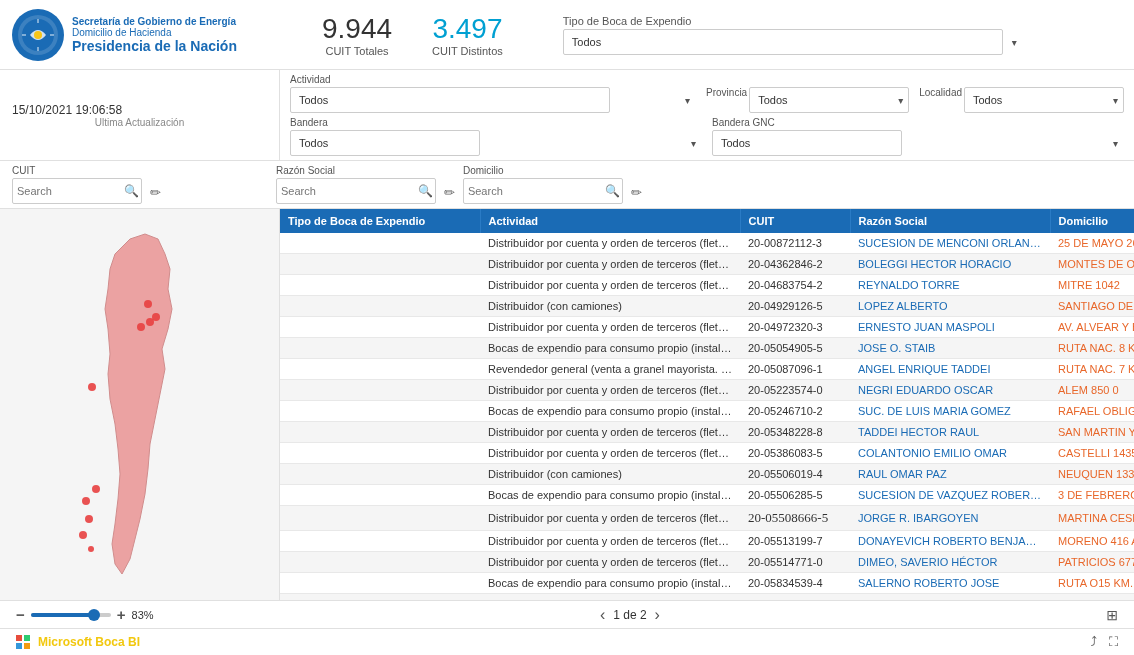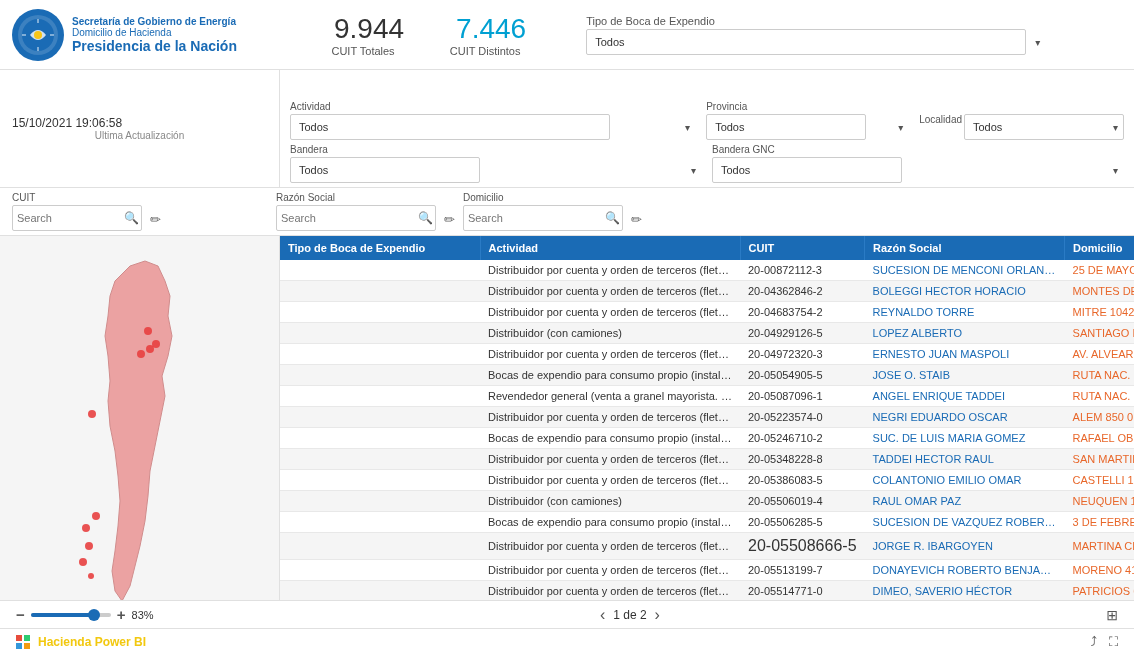--- a/index.html
+++ b/index.html
@@ -4,21 +4,21 @@
   <style>
     * { margin: 0; padding: 0; box-sizing: border-box; }
     body { font-family: 'Segoe UI', Arial, sans-serif; font-size: 12px; background: #fff; width: 1134px; height: 655px; overflow: hidden; }
     .logo-section { display: flex; align-items: center; gap: 8px; min-width: 260px; }
     .gov-text { display: flex; flex-direction: column; }
     .gov-text .line1 { font-size: 10px; color: #1a6bb5; font-weight: 600; }
     .gov-text .line2 { font-size: 10px; color: #1a6bb5; }
     .gov-text .line3 { font-size: 14px; color: #1a6bb5; font-weight: 700; }
     .stats-section { display: flex; gap: 40px; align-items: center; padding: 0 30px; }
     .stat-item { text-align: center; }
-    .stat-value { font-size: 28px; font-weight: 300; color: #333; margin-left: 12px; }
+    .stat-value { font-size: 28px; font-weight: 300; color: #333; }
     .stat-label { font-size: 11px; color: #555; }
     .stat-value.blue { color: #00a0d2; }
     .dropdown-select { border: 1px solid #ccc; border-radius: 2px; padding: 4px 24px 4px 8px; font-size: 11px; color: #333; background: #fff; appearance: none; cursor: pointer; position: relative; min-width: 140px; height: 26px; }
     .dropdown-wrapper { position: relative; display: inline-block; }
     .dropdown-wrapper::after { content: '▾'; position: absolute; right: 6px; top: 50%; transform: translateY(-50%); font-size: 10px; color: #555; pointer-events: none; }
     .dropdown-wrapper.wide .dropdown-select { min-width: 240px; }
     .search-input-wrapper { display: flex; align-items: center; border: 1px solid #ccc; border-radius: 2px; background: #fff; height: 26px; padding: 0 4px; }
     .search-input-wrapper input { border: none; outline: none; font-size: 11px; color: #333; width: 110px; }
     .search-input-wrapper .search-icon { color: #888; font-size: 12px; margin-left: 2px; }
     .edit-icon { cursor: pointer; color: #666; font-size: 13px; margin-left: 4px; }
@@ -60,21 +60,21 @@
         <span class="line3">Presidencia de la Nación</span>
       </div>
     </div>
 
     <div class="stats-section" style="margin-left:20px;">
       <div class="stat-item">
         <div class="stat-value" style="color:#333;">9.944</div>
         <div class="stat-label">CUIT Totales</div>
       </div>
       <div class="stat-item">
-        <div class="stat-value blue">7.446</div>
+        <div class="stat-value blue">3.497</div>
         <div class="stat-label">CUIT Distintos</div>
       </div>
     </div>
 
     <div style="flex:1; padding-left:30px;">
       <div style="display:flex; flex-direction:column; gap:2px; max-width:460px;">
         <label style="font-size:11px;color:#555;">Tipo de Boca de Expendio</label>
         <div class="dropdown-wrapper wide" style="width:100%;">
           <select class="dropdown-select" style="width:100%;max-width:440px;">
             <option>Todos</option>
@@ -94,21 +94,21 @@
     <div style="flex:1; padding:4px 10px;">
       <div style="display:flex; gap:10px; margin-bottom:4px; align-items:flex-end;">
         <div style="display:flex; flex-direction:column; gap:2px; flex:2;">
           <label style="font-size:10px;color:#555;">Actividad</label>
           <div class="dropdown-wrapper" style="width:100%;">
             <select class="dropdown-select" style="width:100%;max-width:320px;">
               <option>Todos</option>
             </select>
           </div>
         </div>
-        <div style="display:flex; flex-direction:column; gap:2px; flex:1;margin-top:27px;">
+        <div style="display:flex; flex-direction:row; gap:2px; flex:1;">
           <label style="font-size:10px;color:#555;">Provincia</label>
           <div class="dropdown-wrapper">
             <select class="dropdown-select" style="min-width:160px;">
               <option>Todos</option>
             </select>
           </div>
         </div>
         <div style="display:flex; flex-direction:row; gap:2px; flex:1;">
           <label style="font-size:10px;color:#555;">Localidad</label>
           <div class="dropdown-wrapper">
@@ -292,21 +292,21 @@
               <tr>
       <td class="type-col" style="color:#555;font-size:11px;"></td>
       <td style="font-size:11px;color:#333;max-width:260px;overflow:hidden;text-overflow:ellipsis;white-space:nowrap;">Bocas de expendio para consumo propio (instalaciones fijas)</td>
       <td style="font-size:11px;color:#333;">20-05506285-5</td>
       <td style="font-size:11px;color:#1a6bb5;font-weight:500;max-width:200px;overflow:hidden;text-overflow:ellipsis;white-space:nowrap;">SUCESION DE VAZQUEZ ROBERTO JUAN</td>
       <td style="font-size:11px;color:#e8672a;max-width:180px;overflow:hidden;text-overflow:ellipsis;white-space:nowrap;">3 DE FEBRERO</td>
     </tr>
               <tr>
       <td class="type-col" style="color:#555;font-size:11px;"></td>
       <td style="font-size:11px;color:#333;max-width:260px;overflow:hidden;text-overflow:ellipsis;white-space:nowrap;">Distribuidor por cuenta y orden de terceros (fleteros)</td>
-      <td style="font-size:16px;color:#333;">20-05508666-5</td>
+      <td style="font-size:13px;color:#333;font-family:Liberation Serif, serif;">20-05508666-5</td>
       <td style="font-size:11px;color:#1a6bb5;font-weight:500;max-width:200px;overflow:hidden;text-overflow:ellipsis;white-space:nowrap;">JORGE R. IBARGOYEN</td>
       <td style="font-size:11px;color:#e8672a;max-width:180px;overflow:hidden;text-overflow:ellipsis;white-space:nowrap;">MARTINA CESPEDES 240 0</td>
     </tr>
               <tr>
       <td class="type-col" style="color:#555;font-size:11px;"></td>
       <td style="font-size:11px;color:#333;max-width:260px;overflow:hidden;text-overflow:ellipsis;white-space:nowrap;">Distribuidor por cuenta y orden de terceros (fleteros)</td>
       <td style="font-size:11px;color:#333;">20-05513199-7</td>
       <td style="font-size:11px;color:#1a6bb5;font-weight:500;max-width:200px;overflow:hidden;text-overflow:ellipsis;white-space:nowrap;">DONAYEVICH ROBERTO BENJAMIN</td>
       <td style="font-size:11px;color:#e8672a;max-width:180px;overflow:hidden;text-overflow:ellipsis;white-space:nowrap;">MORENO 416 ACLARACION: LOCALI</td>
     </tr>
@@ -359,20 +359,20 @@
 
   <div style="display:flex;align-items:center;justify-content:space-between;padding:4px 16px;border-top:1px solid #e0e0e0;height:27px;background:#fff;">
     <div style="display:flex;align-items:center;gap:8px;">
 
       <div style="display:grid;grid-template-columns:1fr 1fr;gap:1px;width:14px;height:14px;">
         <div style="background:#e74c3c;width:6px;height:6px;"></div>
         <div style="background:#2ecc71;width:6px;height:6px;"></div>
         <div style="background:#3498db;width:6px;height:6px;"></div>
         <div style="background:#f39c12;width:6px;height:6px;"></div>
       </div>
-      <a style="color:#f2c80f;font-size:12px;font-weight:600;text-decoration:none;cursor:pointer;">Hacienda Power BI</a>
+      <a style="color:#f2c80f;font-size:12px;font-weight:600;text-decoration:none;cursor:pointer;">Microsoft Boca BI</a>
     </div>
     <div style="display:flex;gap:12px;">
       <span style="cursor:pointer;font-size:13px;color:#555;">⤴</span>
       <span style="cursor:pointer;font-size:13px;color:#555;">⛶</span>
     </div>
   </div>
 </div>
 
 </body></html>

